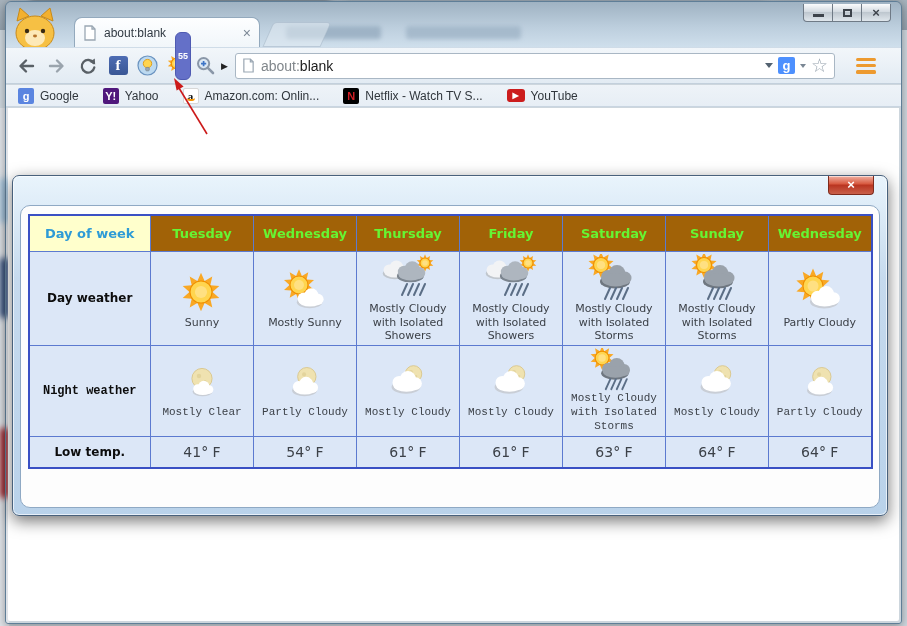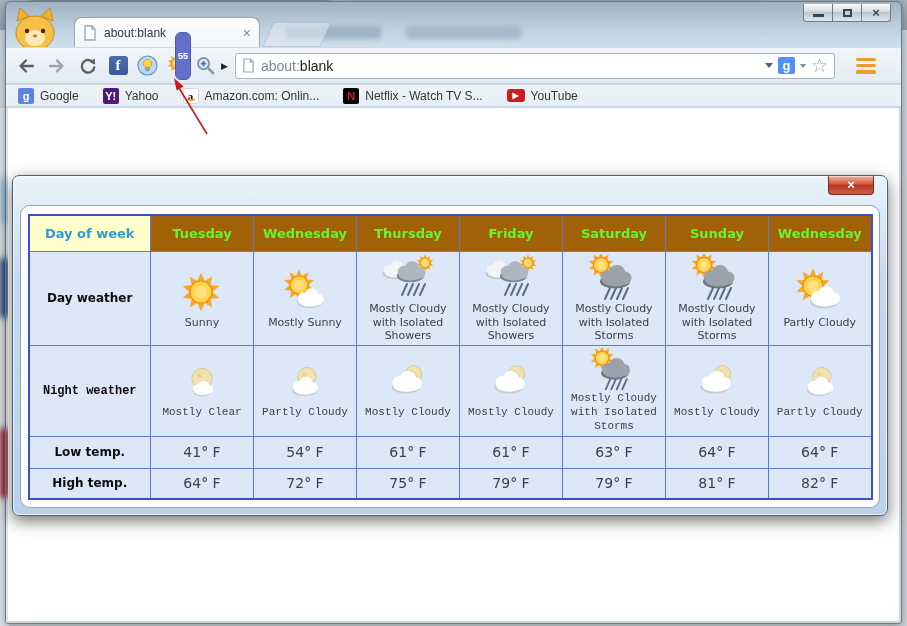--- a/index.html
+++ b/index.html
@@ -543,30 +543,20 @@
             <tr style="height: 32px;">
               <th class="rowlabel">Low temp.</th>
               <td class="tcell">41° F</td>
               <td class="tcell">54° F</td>
               <td class="tcell">61° F</td>
               <td class="tcell">61° F</td>
               <td class="tcell">63° F</td>
               <td class="tcell">64° F</td>
               <td class="tcell">64° F</td>
             </tr>
-            <tr style="height: 31px;">
-              <th class="rowlabel">High temp.</th>
-              <td class="tcell">64° F</td>
-              <td class="tcell">72° F</td>
-              <td class="tcell">75° F</td>
-              <td class="tcell">79° F</td>
-              <td class="tcell">79° F</td>
-              <td class="tcell">81° F</td>
-              <td class="tcell">82° F</td>
-            </tr>
           </tbody>
         </table>
     </div>
   </div>
 
   <svg class="arrow-layer">
     <line x1="207" y1="134" x2="179" y2="88" stroke="#cc1a1a" stroke-width="1.6"></line>
     <polygon points="174,78 183.6,86.4 176.6,90.4" fill="#cc1a1a"></polygon>
   </svg>
 </div>

